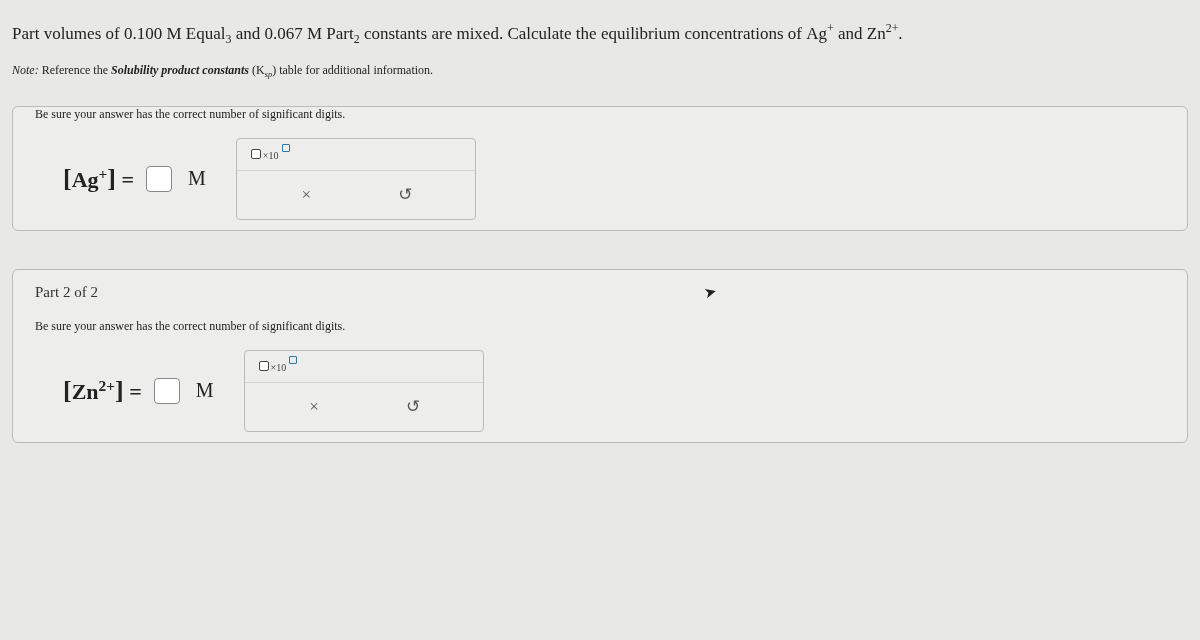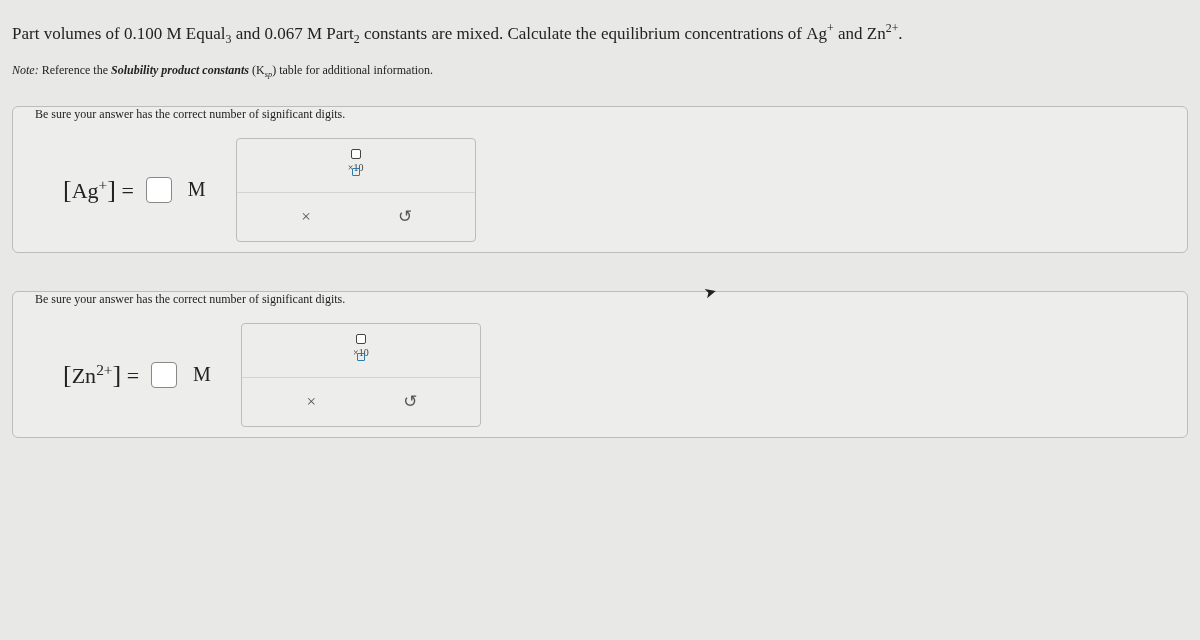--- a/index.html
+++ b/index.html
@@ -46,20 +46,21 @@
   }
   .answer-row {
     display: flex;
     align-items: center;
     gap: 10px;
     padding: 0 50px 10px 50px;
   }
   .concentration {
     font-size: 22px;
     font-family: 'Cambria Math', serif;
+    font-weight: bold;
   }
   .concentration .br { font-size: 26px; }
   .input-box {
     width: 26px;
     height: 26px;
     border: 1px solid #888;
     border-radius: 4px;
     background: #fff;
     display: inline-block;
     vertical-align: middle;
@@ -74,21 +75,20 @@
     width: 240px;
   }
   .toolbox-top {
     padding: 10px 14px;
     border-bottom: 1px solid #d4d4d2;
     display: flex;
     align-items: center;
     gap: 2px;
     font-size: 13px;
     color: #444;
-    flex-direction: column;
   }
   .mini-box {
     display: inline-block;
     width: 10px;
     height: 10px;
     border: 1px solid #444;
     border-radius: 2px;
     background: #fff;
   }
   .mini-label { font-size: 10px; position: relative; top: 1px; }
@@ -176,20 +176,21 @@
           </div>
         <div class="tb-btn">
             <span>↺</span>
           </div>
       </div>
     </div>
   </div>
 </div>
 
 <div class="panel" style="margin-top:38px;">
+  <div class="part-label">Part 2 of 2</div>
   <div class="instruction">Be sure your answer has the correct number of significant digits.</div>
   <div class="answer-row">
     <span class="concentration">
       <span class="br">[</span><span>Zn</span><sup>2+</sup><span class="br">]</span>
       <span> = </span>
     </span>
     <span class="input-box"></span>
     <span class="unit math">M</span>
 
     <div class="toolbox">

